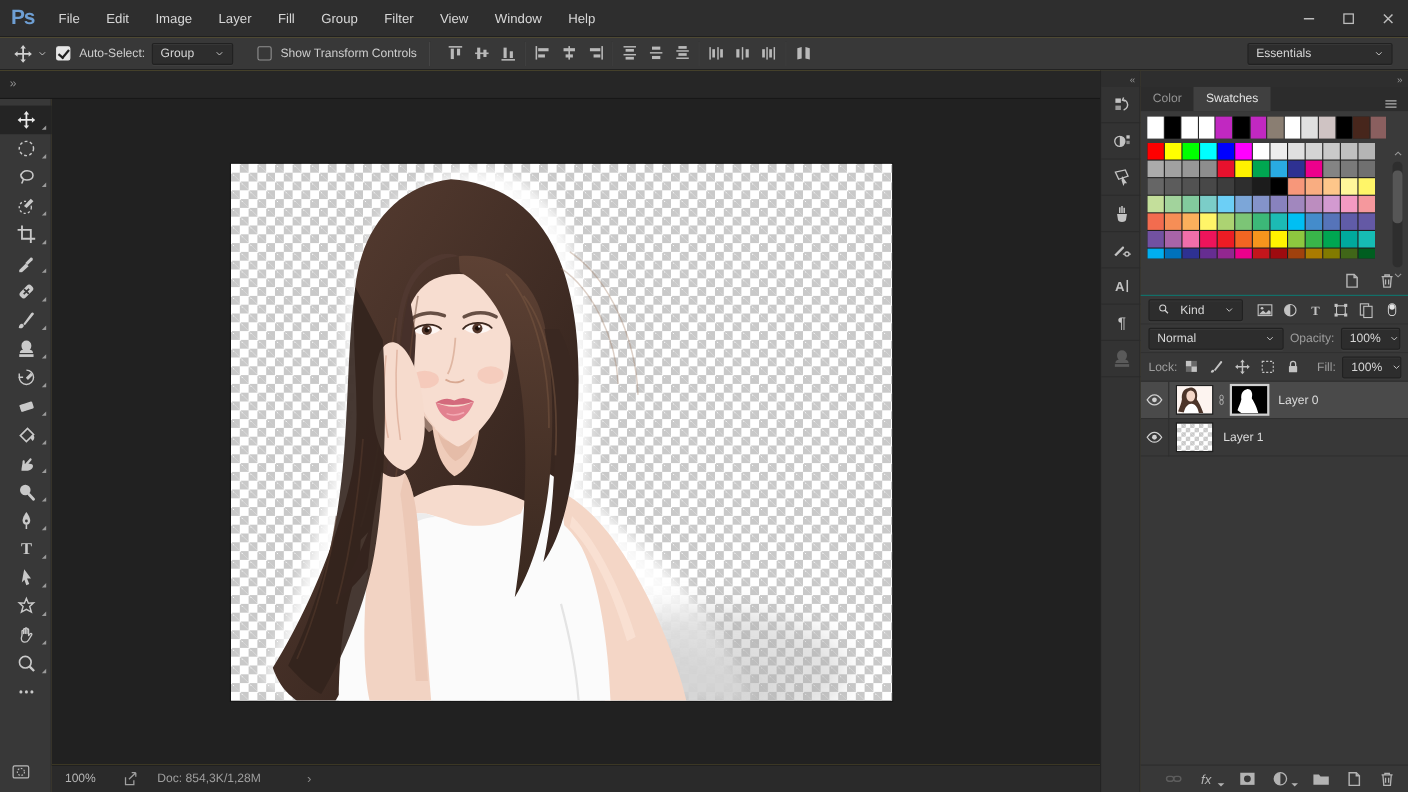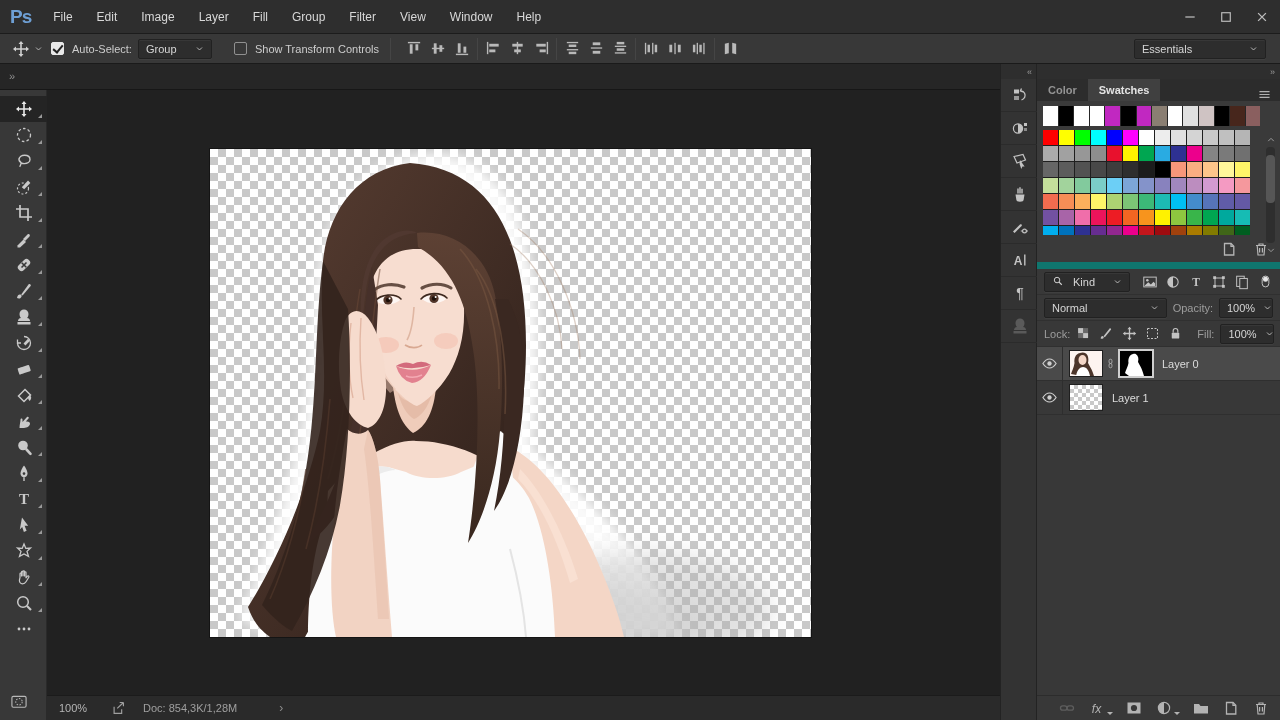--- a/index.html
+++ b/index.html
@@ -83,21 +83,21 @@
   
   .rightdock{position:absolute;left:1037px;top:64px;width:243px;height:656px;background:#383838;
              display:flex;flex-direction:column;}
   .rd-head{height:15px;background:#2e2e2e;display:flex;justify-content:flex-end;align-items:center;
            padding-right:6px;color:#9a9a9a;font-size:9px;letter-spacing:-1px;}
   .panel-tabs{height:22px;background:#2c2c2c;display:flex;align-items:flex-end;}
   .panel-tab{height:22px;padding:0 11px;display:flex;align-items:center;color:#949494;}
   .panel-tab.active{background:#404040;color:#e3e3e3;}
   .panel-menu{margin-left:auto;margin-right:8px;color:#b0b0b0;}
 
-  .swatches-panel{height:190px;position:relative;background:#3a3a3a;border-bottom:7px solid #0f766e;font-weight:bold;}
+  .swatches-panel{height:190px;position:relative;background:#3a3a3a;border-bottom:1px solid #0f766e;}
   .sw-recent{display:grid;grid-template-columns:repeat(14,14.6px);grid-auto-rows:20px;gap:1px;
              margin:5px 6px 4px 6px;background:#262626;width:fit-content;}
   .sw-grid{display:grid;grid-template-columns:repeat(13,15px);grid-auto-rows:15px;gap:1px;
            margin:0 6px;background:#1f1f1f;width:fit-content;height:105px;overflow:hidden;}
   .sw-cell{width:100%;height:100%;}
   .sw-scroll{position:absolute;right:3px;top:56px;width:13px;height:120px;display:flex;flex-direction:column;
              align-items:center;color:#9a9a9a;}
   .sw-track{flex:1;width:9px;background:#2e2e2e;border-radius:4px;margin:2px 0;position:relative;}
   .sw-thumb{position:absolute;left:0;top:8px;width:9px;height:48px;background:#565656;border-radius:4px;}
   .sw-actions{position:absolute;right:10px;bottom:4px;display:flex;gap:14px;color:#b5b5b5;}

